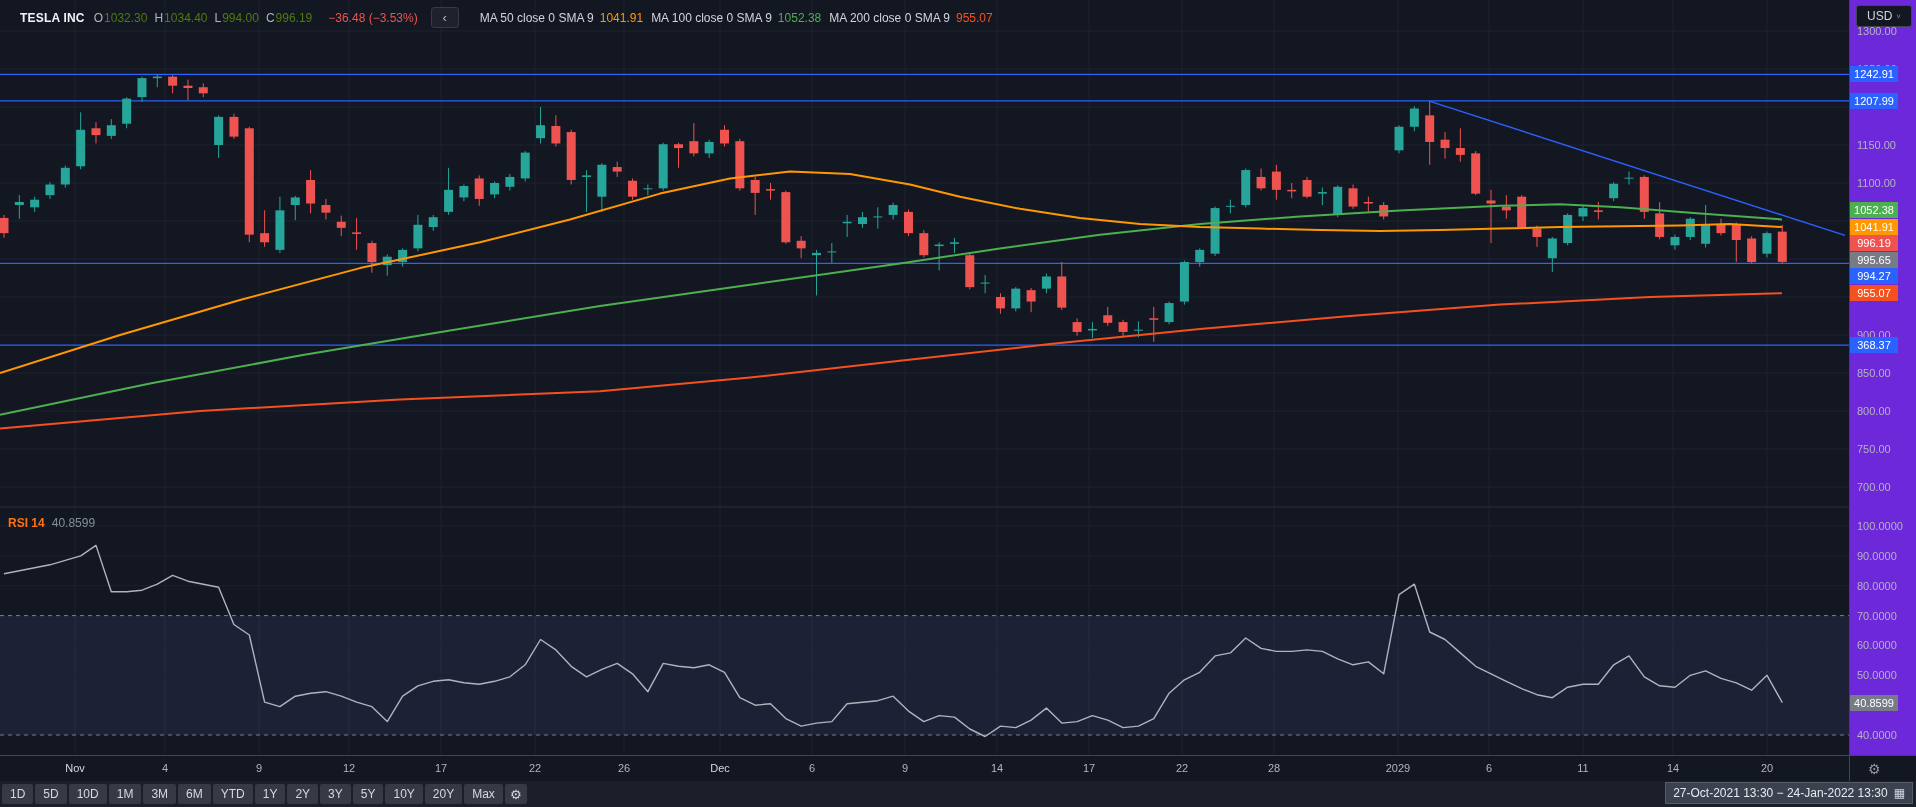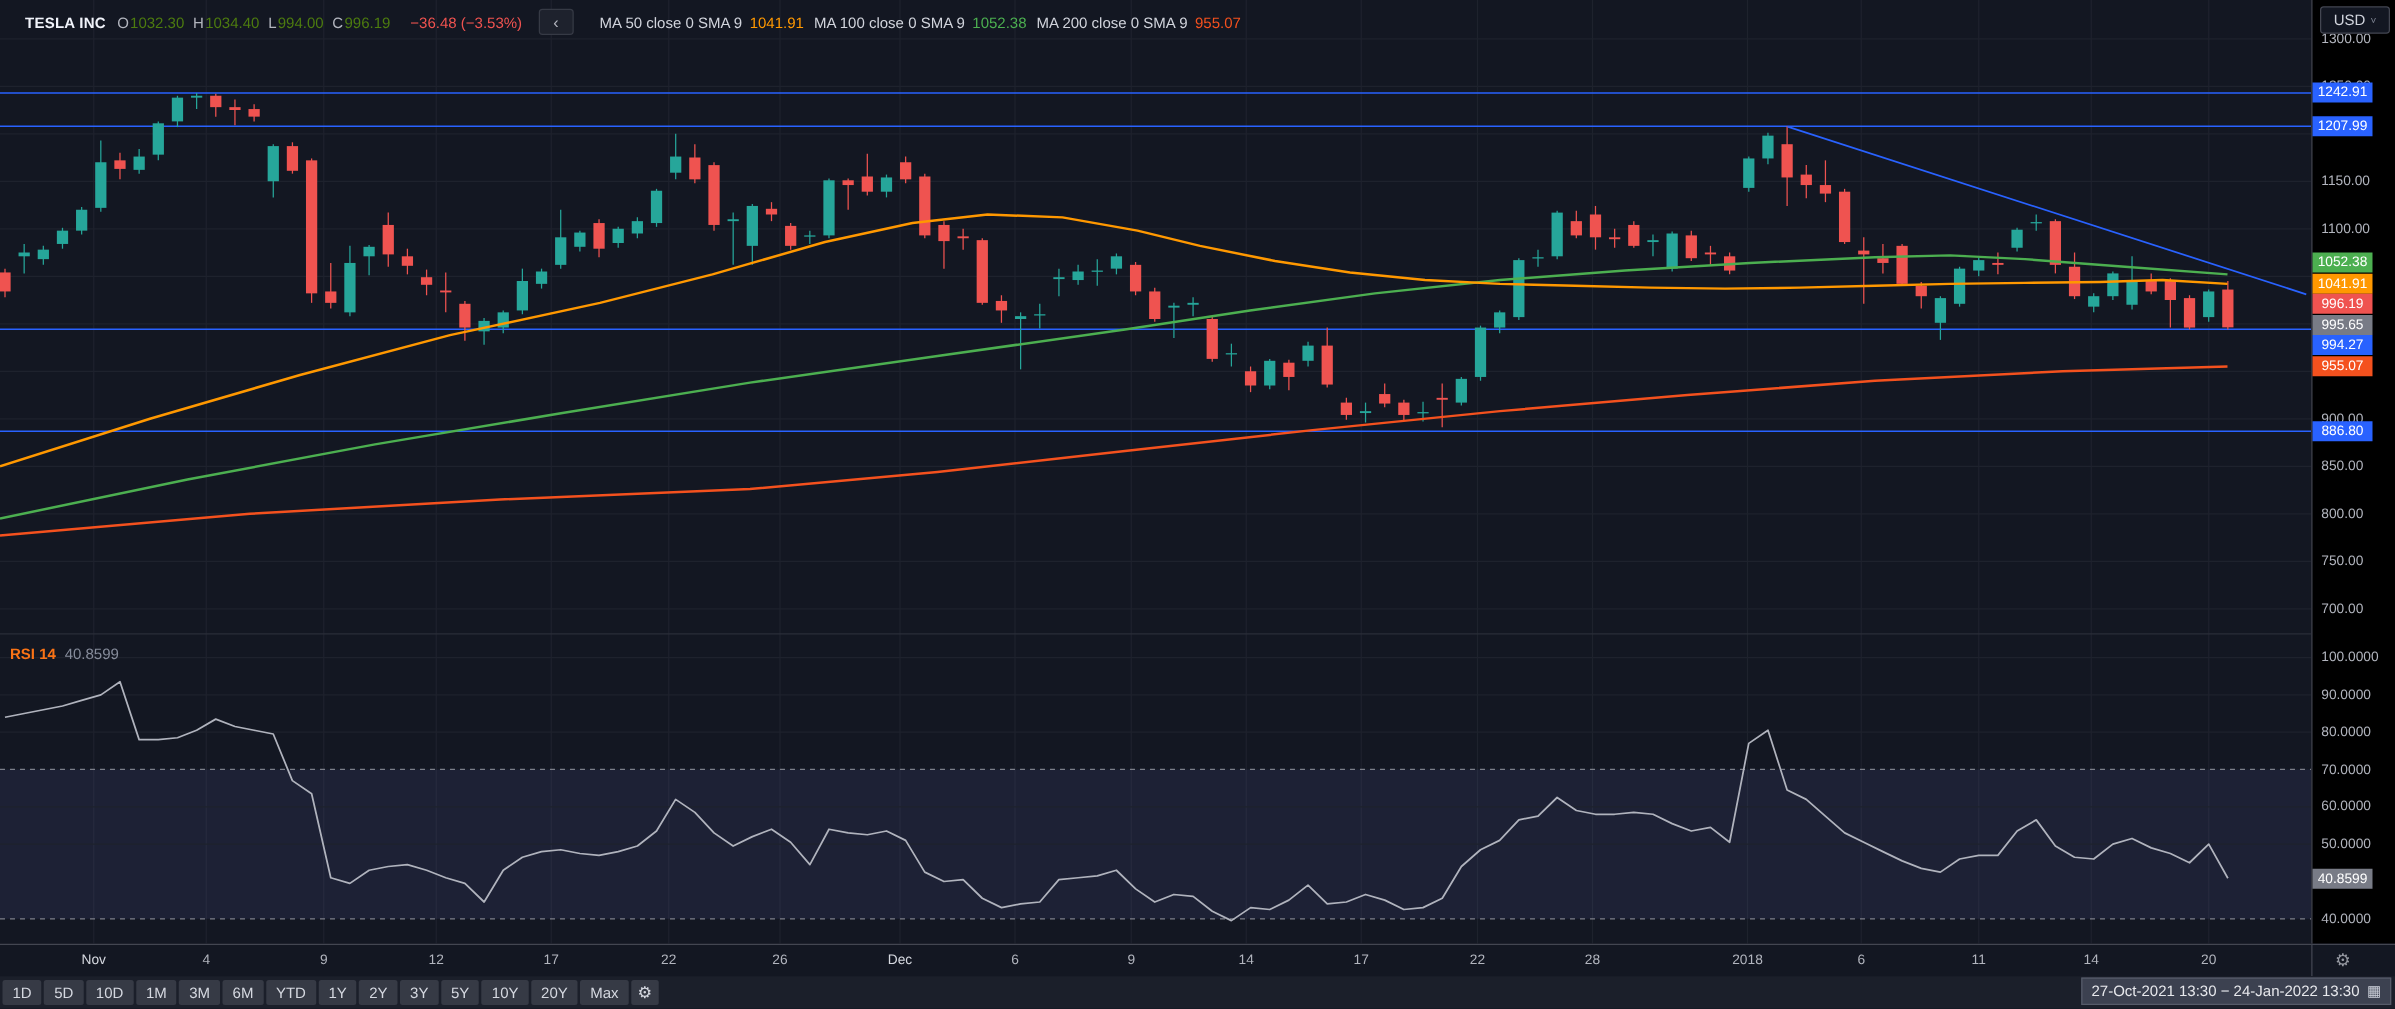--- a/index.html
+++ b/index.html
@@ -17,21 +17,21 @@
   .collapse-btn{display:inline-flex;align-items:center;justify-content:center;
           width:26px;height:19px;border:1px solid #363a45;border-radius:3px;color:#b2b5be;
           font-size:13px;cursor:pointer;background:#1e222d;margin:0 4px;}
   .ma-item{display:flex;align-items:center;gap:6px;margin-left:8px;}
   .ma-item .lbl{color:#d1d4dc;}
   
   #rsi-legend{position:absolute;left:8px;top:516px;display:flex;gap:7px;font-size:12px;z-index:5;}
   #rsi-legend .t{color:#f97316;font-weight:bold;}
   #rsi-legend .val{color:#868c9b;}
   
-  #price-axis{position:absolute;left:1849px;top:0;width:67px;height:755px;background:#000000;
+  #price-axis{position:absolute;left:1849px;top:0;width:67px;height:755px;background:#6d28d9;
               border-left:1px solid #434651;font-size:11px;color:#b2b5be;}
   .tick{position:absolute;left:7px;transform:translateY(-50%);}
   .plabel{position:absolute;left:0;width:48px;height:16px;line-height:16px;text-align:center;
           color:#fff;font-size:11px;transform:translateY(-50%);}
   #usd-btn{position:absolute;left:6px;top:5px;width:54px;height:20px;border:1px solid #434651;
            border-radius:3px;display:flex;align-items:center;justify-content:center;gap:4px;
            color:#d1d4dc;font-size:12px;cursor:pointer;background:#131722;z-index:6;}
   #usd-btn .caret{font-size:8px;color:#868c9b;}
   
   #time-axis{position:absolute;left:0;top:755px;width:1849px;height:26px;background:#131722;
@@ -390,21 +390,21 @@
       <div class="tick" style="top: 449px;">750.00</div>
       <div class="tick" style="top: 487px;">700.00</div>
       <div class="plabel" style="top: 74px; background: rgb(41, 98, 255);">1242.91</div>
       <div class="plabel" style="top: 101px; background: rgb(41, 98, 255);">1207.99</div>
       <div class="plabel" style="top: 210px; background: rgb(76, 175, 80);">1052.38</div>
       <div class="plabel" style="top: 227px; background: rgb(255, 152, 0);">1041.91</div>
       <div class="plabel" style="top: 243px; background: rgb(239, 83, 80);">996.19</div>
       <div class="plabel" style="top: 260px; background: rgb(120, 123, 134);">995.65</div>
       <div class="plabel" style="top: 276px; background: rgb(41, 98, 255);">994.27</div>
       <div class="plabel" style="top: 293px; background: rgb(244, 81, 30);">955.07</div>
-      <div class="plabel" style="top: 345px; background: rgb(41, 98, 255);">886.80</div>
+      <div class="plabel" style="top: 345px; background: rgb(41, 98, 255);">368.37</div>
       <div class="tick" style="top: 526px;">100.0000</div>
       <div class="tick" style="top: 555.86px;">90.0000</div>
       <div class="tick" style="top: 585.72px;">80.0000</div>
       <div class="tick" style="top: 615.58px;">70.0000</div>
       <div class="tick" style="top: 645.44px;">60.0000</div>
       <div class="tick" style="top: 675.3px;">50.0000</div>
       <div class="tick" style="top: 735.02px;">40.0000</div>
       <div class="plabel" style="top: 703px; background: rgb(120, 123, 134);">40.8599</div>
     </div>
 
@@ -416,21 +416,21 @@
       <div class="ttick" style="left: 441px;">17</div>
       <div class="ttick" style="left: 535px;">22</div>
       <div class="ttick" style="left: 624px;">26</div>
       <div class="ttick" style="left: 720px; color: rgb(214, 217, 224);">Dec</div>
       <div class="ttick" style="left: 812px;">6</div>
       <div class="ttick" style="left: 905px;">9</div>
       <div class="ttick" style="left: 997px;">14</div>
       <div class="ttick" style="left: 1089px;">17</div>
       <div class="ttick" style="left: 1182px;">22</div>
       <div class="ttick" style="left: 1274px;">28</div>
-      <div class="ttick" style="left: 1398px;">2018</div>
+      <div class="ttick" style="left: 1398px;">2029</div>
       <div class="ttick" style="left: 1489px;">6</div>
       <div class="ttick" style="left: 1583px;">11</div>
       <div class="ttick" style="left: 1673px;">14</div>
       <div class="ttick" style="left: 1767px;">20</div>
     </div>
 
   <div id="axis-corner">
     <span class="gear">⚙</span>
   </div>
 

